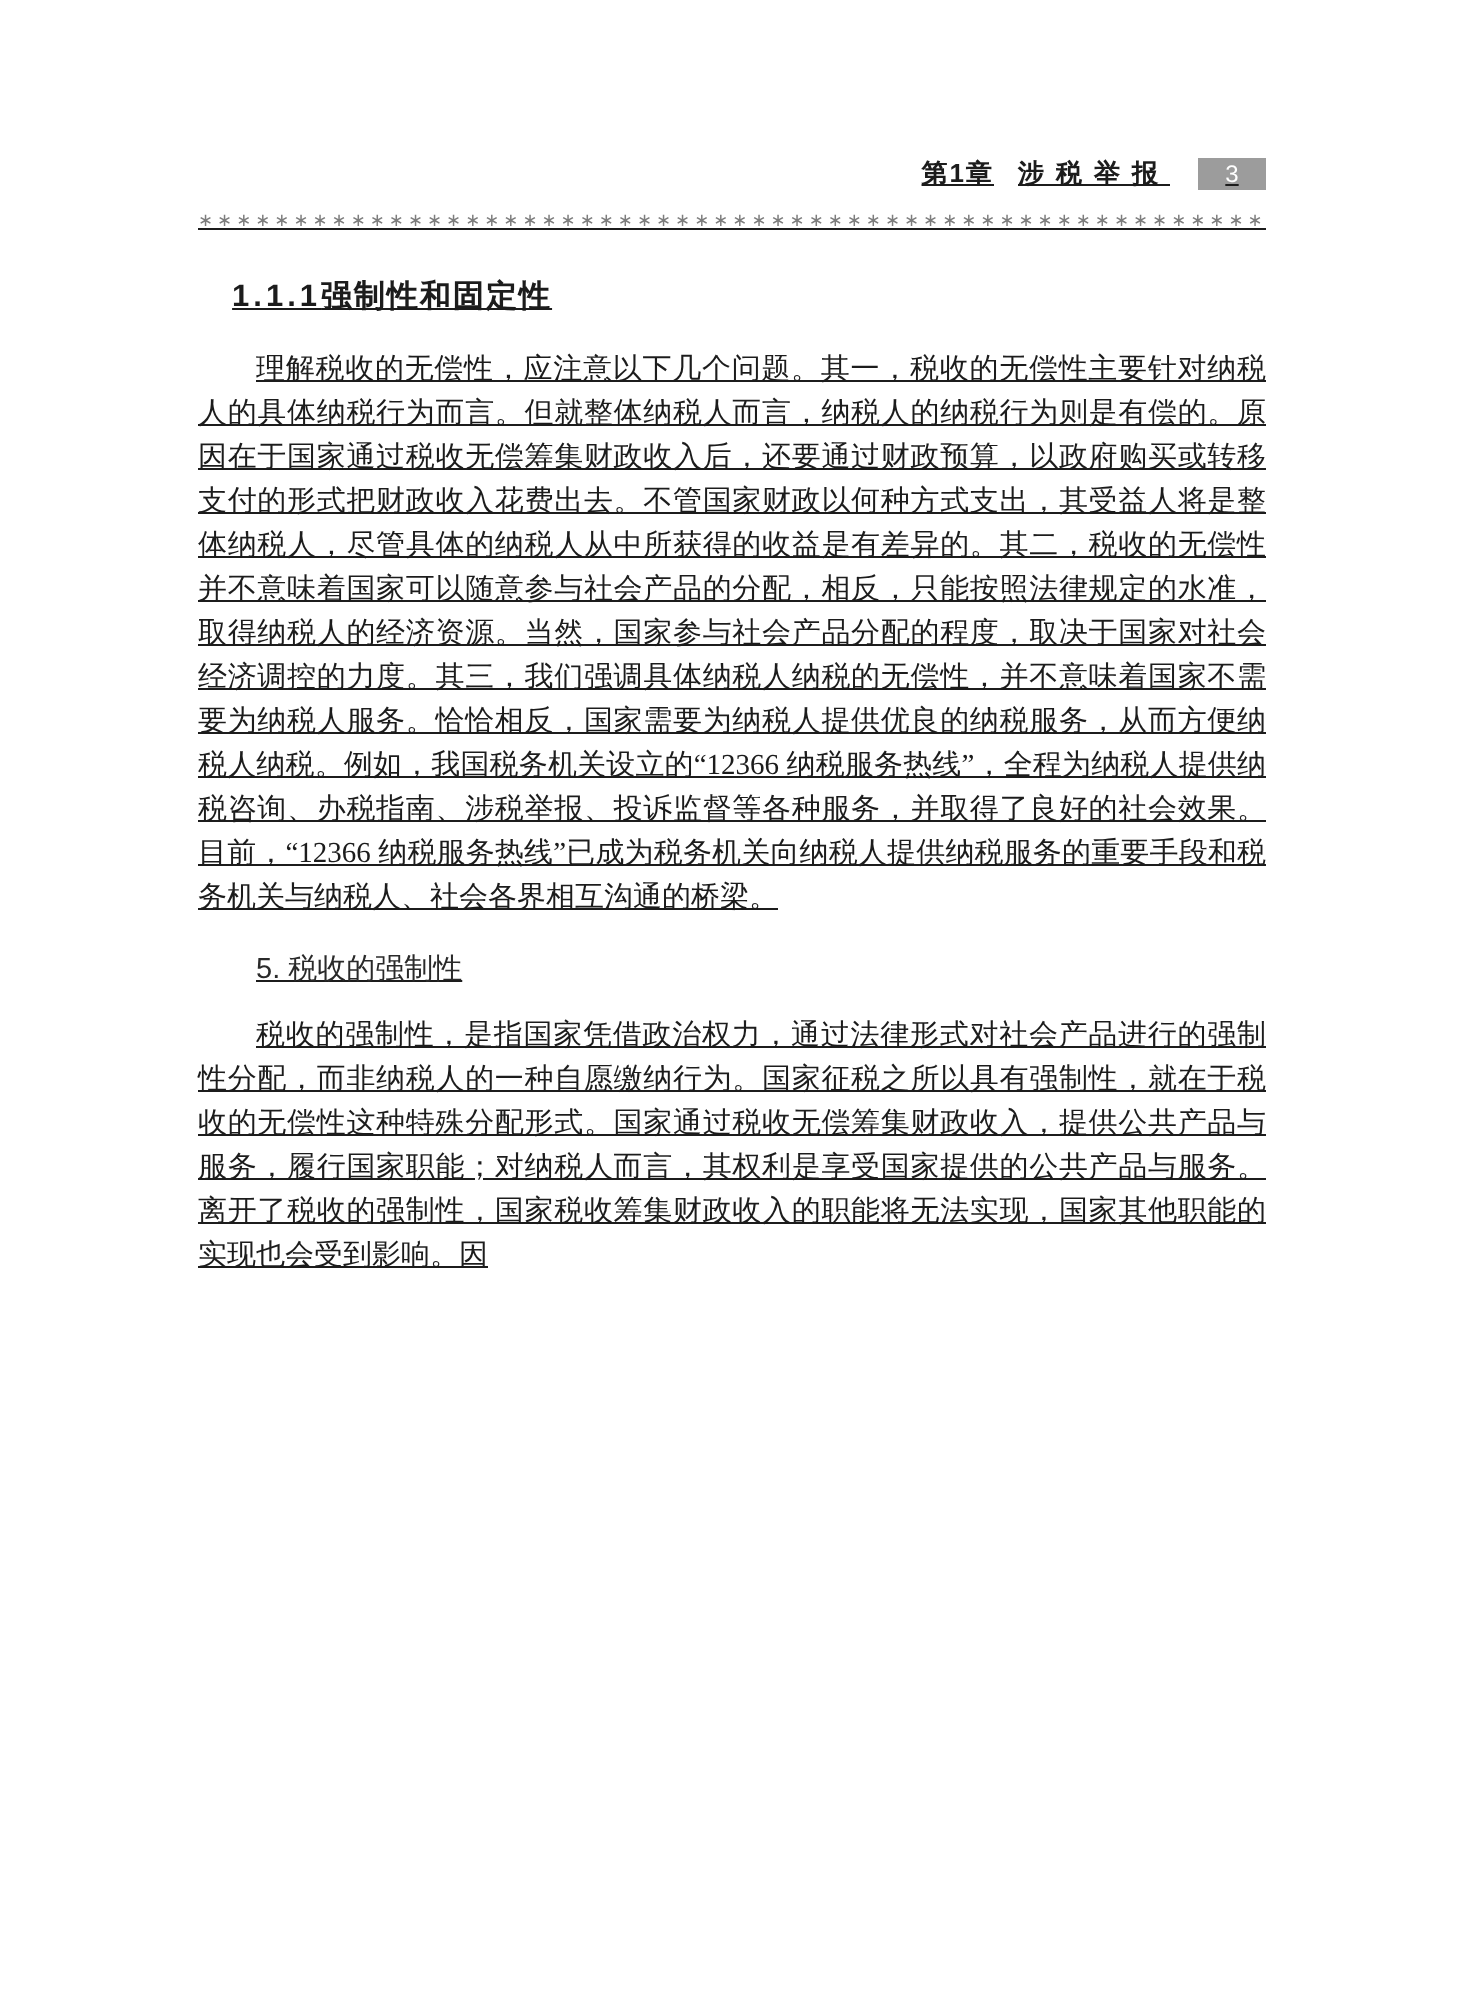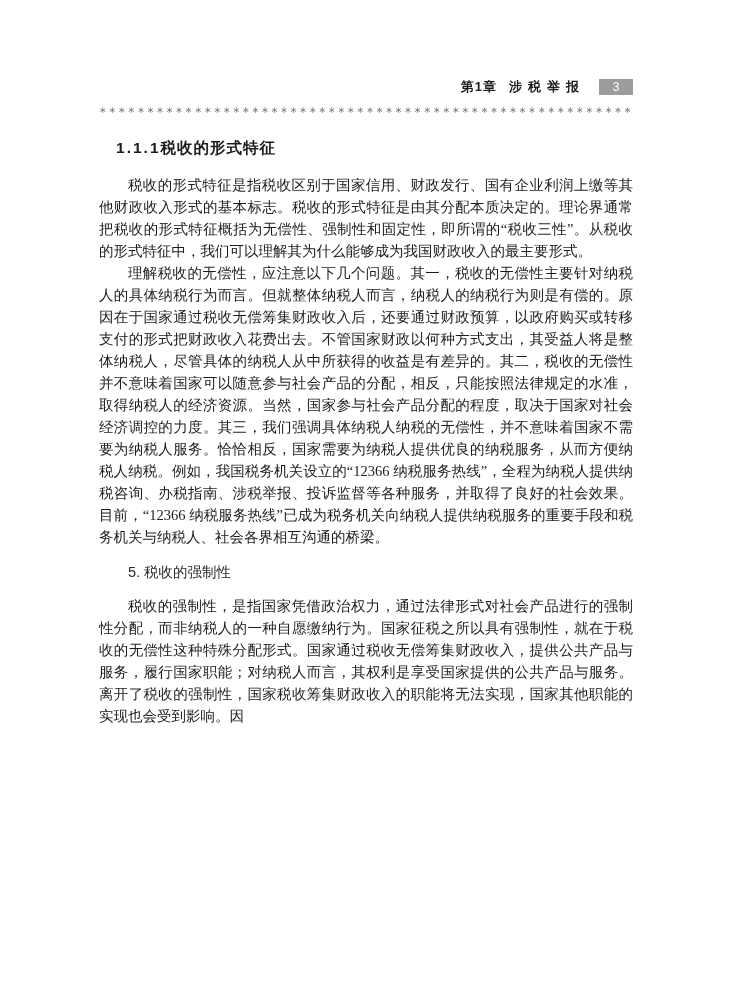--- a/index.html
+++ b/index.html
@@ -7,20 +7,21 @@
     width: 729px; height: 1005px;
     background: #ffffff;
     font-family: "Liberation Serif", serif;
     color: #1c1c1c;
     overflow: hidden;
   }
   .page {
     box-sizing: border-box;
     width: 729px; height: 1005px;
     padding: 78px 96px 0 99px;
+    text-decoration: underline;
   }
   
   .header {
     display: flex;
     justify-content: flex-end;
     align-items: center;
     font-family: "Liberation Sans", sans-serif;
     font-weight: bold;
     font-size: 13px;
     height: 17px;
@@ -82,24 +83,23 @@
   <div class="header">
     <span class="chapter-label">第1章</span>
     <span class="chapter-title">涉税举报</span>
     <span class="page-num-box">3</span>
   </div>
 
 
   <div class="divider">∗∗∗∗∗∗∗∗∗∗∗∗∗∗∗∗∗∗∗∗∗∗∗∗∗∗∗∗∗∗∗∗∗∗∗∗∗∗∗∗∗∗∗∗∗∗∗∗∗∗∗∗∗∗∗∗∗∗∗∗∗∗∗∗∗∗∗∗∗∗∗∗∗∗∗∗∗∗∗∗</div>
 
   <h3 class="section-heading">
-    <span class="sec-num">1.1.1</span><span>税收的形式特征</span>
+    <span class="sec-num">1.1.1</span><span>强制性和固定性</span>
   </h3>
 
-  <p class="body-text">税收的形式特征是指税收区别于国家信用、财政发行、国有企业利润上缴等其他财政收入形式的基本标志。税收的形式特征是由其分配本质决定的。理论界通常把税收的形式特征概括为无偿性、强制性和固定性，即所谓的“税收三性”。从税收的形式特征中，我们可以理解其为什么能够成为我国财政收入的最主要形式。</p>
 
 
   <p class="body-text">理解税收的无偿性，应注意以下几个问题。其一，税收的无偿性主要针对纳税人的具体纳税行为而言。但就整体纳税人而言，纳税人的纳税行为则是有偿的。原因在于国家通过税收无偿筹集财政收入后，还要通过财政预算，以政府购买或转移支付的形式把财政收入花费出去。不管国家财政以何种方式支出，其受益人将是整体纳税人，尽管具体的纳税人从中所获得的收益是有差异的。其二，税收的无偿性并不意味着国家可以随意参与社会产品的分配，相反，只能按照法律规定的水准，取得纳税人的经济资源。当然，国家参与社会产品分配的程度，取决于国家对社会经济调控的力度。其三，我们强调具体纳税人纳税的无偿性，并不意味着国家不需要为纳税人服务。恰恰相反，国家需要为纳税人提供优良的纳税服务，从而方便纳税人纳税。例如，我国税务机关设立的“12366 纳税服务热线”，全程为纳税人提供纳税咨询、办税指南、涉税举报、投诉监督等各种服务，并取得了良好的社会效果。目前，“12366 纳税服务热线”已成为税务机关向纳税人提供纳税服务的重要手段和税务机关与纳税人、社会各界相互沟通的桥梁。</p>
 
   <h4 class="sub-heading">5. 税收的强制性</h4>
 
   <p class="body-text">税收的强制性，是指国家凭借政治权力，通过法律形式对社会产品进行的强制性分配，而非纳税人的一种自愿缴纳行为。国家征税之所以具有强制性，就在于税收的无偿性这种特殊分配形式。国家通过税收无偿筹集财政收入，提供公共产品与服务，履行国家职能；对纳税人而言，其权利是享受国家提供的公共产品与服务。离开了税收的强制性，国家税收筹集财政收入的职能将无法实现，国家其他职能的实现也会受到影响。因</p>
 
 </div>
 

